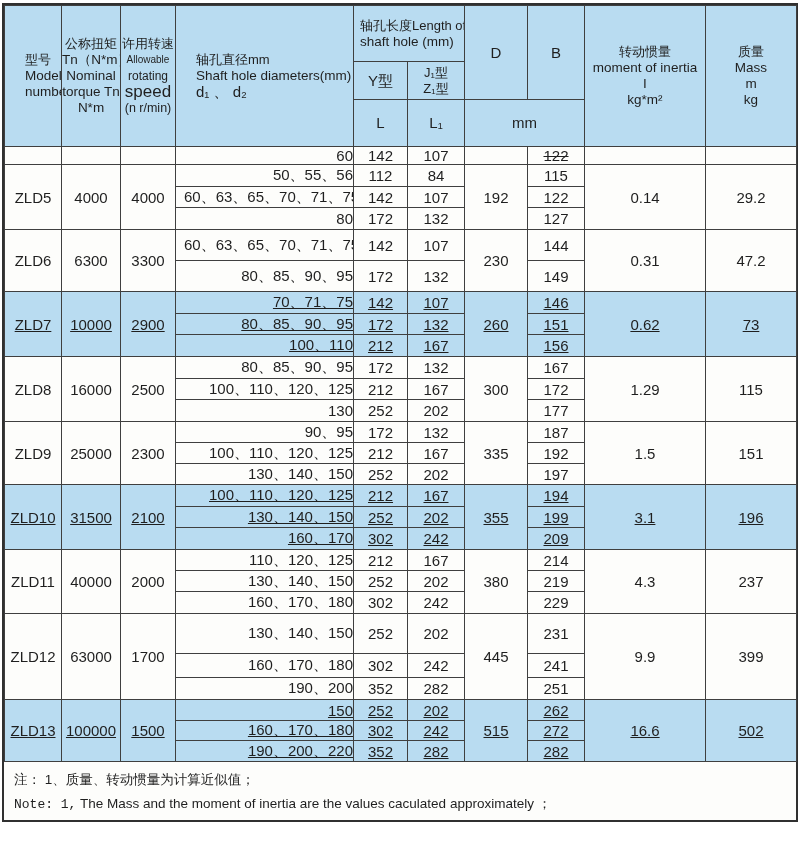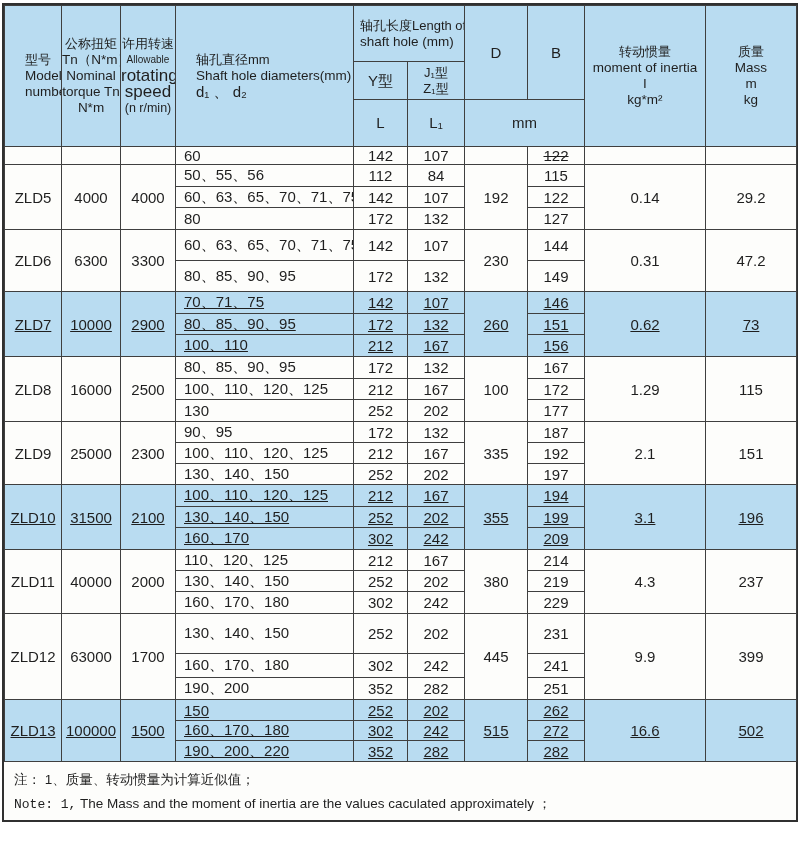--- a/index.html
+++ b/index.html
@@ -20,21 +20,21 @@
   thead th{background:#b9dcf1;font-weight:normal;line-height:16px;font-size:13px;}
   thead tr.h1{height:56px;}
   thead tr.h2{height:38px;}
   thead tr.h3{height:47px;}
   th.left{text-align:left;padding-left:20px;}
   th .zh{font-size:13px;}
   th .en{font-size:13.5px;}
   th .big{font-size:15px;}
   tbody td{font-size:15px;background:#fdfdfb;}
   tbody td.c{text-align:center;}
-  tbody td.l{text-align:left;padding-left:8px;}
+  tbody td.l{text-align:right;padding-left:8px;}
   tbody tr.hl td{background:#b9dcf1;text-decoration:underline;}
   tbody td.strike{text-decoration:line-through;}
   .notes{padding:6px 10px 4px 10px;font-size:13.5px;}
   .notes .line{height:24px;line-height:24px;overflow:hidden;white-space:nowrap;}
   .mono{font-family:"Liberation Mono","DejaVu Sans Mono",monospace;font-size:13px;}
   sub.tiny{font-size:9px;}
 </style>
 </head>
 <body>
 
@@ -62,21 +62,21 @@
         <th rowspan="3">
           <div class="zh">公称扭矩</div>
           <div class="en">Tn（N*m）</div>
           <div class="en">Nominal</div>
           <div class="en">torque Tn</div>
           <div class="en">N*m</div>
         </th>
         <th rowspan="3">
           <div class="zh">许用转速</div>
           <div class="en" style="font-size:10px">Allowable</div>
-          <div class="en" style="font-size:17px">rotating</div>
+          <div class="en" style="font-size:12px">rotating</div>
           <div class="en" style="font-size:17px">speed</div>
           <div class="en" style="font-size:12.5px">(n r/min)</div>
         </th>
         <th rowspan="3" class="left">
           <div class="zh">轴孔直径mm</div>
           <div class="en">Shaft hole diameters(mm)</div>
           <div class="big">d₁ 、 d₂</div>
         </th>
         <th colspan="2" class="left" style="padding-left:6px">
           <div class="zh">轴孔长度Length of</div>
@@ -201,21 +201,21 @@
           <td class="c">167</td>
           <td class="c">156</td>
         </tr>
         <tr style="height: 22px;">
           <td rowspan="3" class="c">ZLD8</td>
           <td rowspan="3" class="c">16000</td>
           <td rowspan="3" class="c">2500</td>
           <td class="l">80、85、90、95</td>
           <td class="c">172</td>
           <td class="c">132</td>
-          <td rowspan="3" class="c">100</td>
+          <td rowspan="3" class="c">300</td>
           <td class="c">167</td>
           <td rowspan="3" class="c">1.29</td>
           <td rowspan="3" class="c">115</td>
         </tr>
         <tr style="height: 21px;">
           <td class="l">100、110、120、125</td>
           <td class="c">212</td>
           <td class="c">167</td>
           <td class="c">172</td>
         </tr>
@@ -227,21 +227,21 @@
         </tr>
         <tr style="height: 21px;">
           <td rowspan="3" class="c">ZLD9</td>
           <td rowspan="3" class="c">25000</td>
           <td rowspan="3" class="c">2300</td>
           <td class="l">90、95</td>
           <td class="c">172</td>
           <td class="c">132</td>
           <td rowspan="3" class="c">335</td>
           <td class="c">187</td>
-          <td rowspan="3" class="c">2.1</td>
+          <td rowspan="3" class="c">1.5</td>
           <td rowspan="3" class="c">151</td>
         </tr>
         <tr style="height: 21px;">
           <td class="l">100、110、120、125</td>
           <td class="c">212</td>
           <td class="c">167</td>
           <td class="c">192</td>
         </tr>
         <tr style="height: 21px;">
           <td class="l">130、140、150</td>

